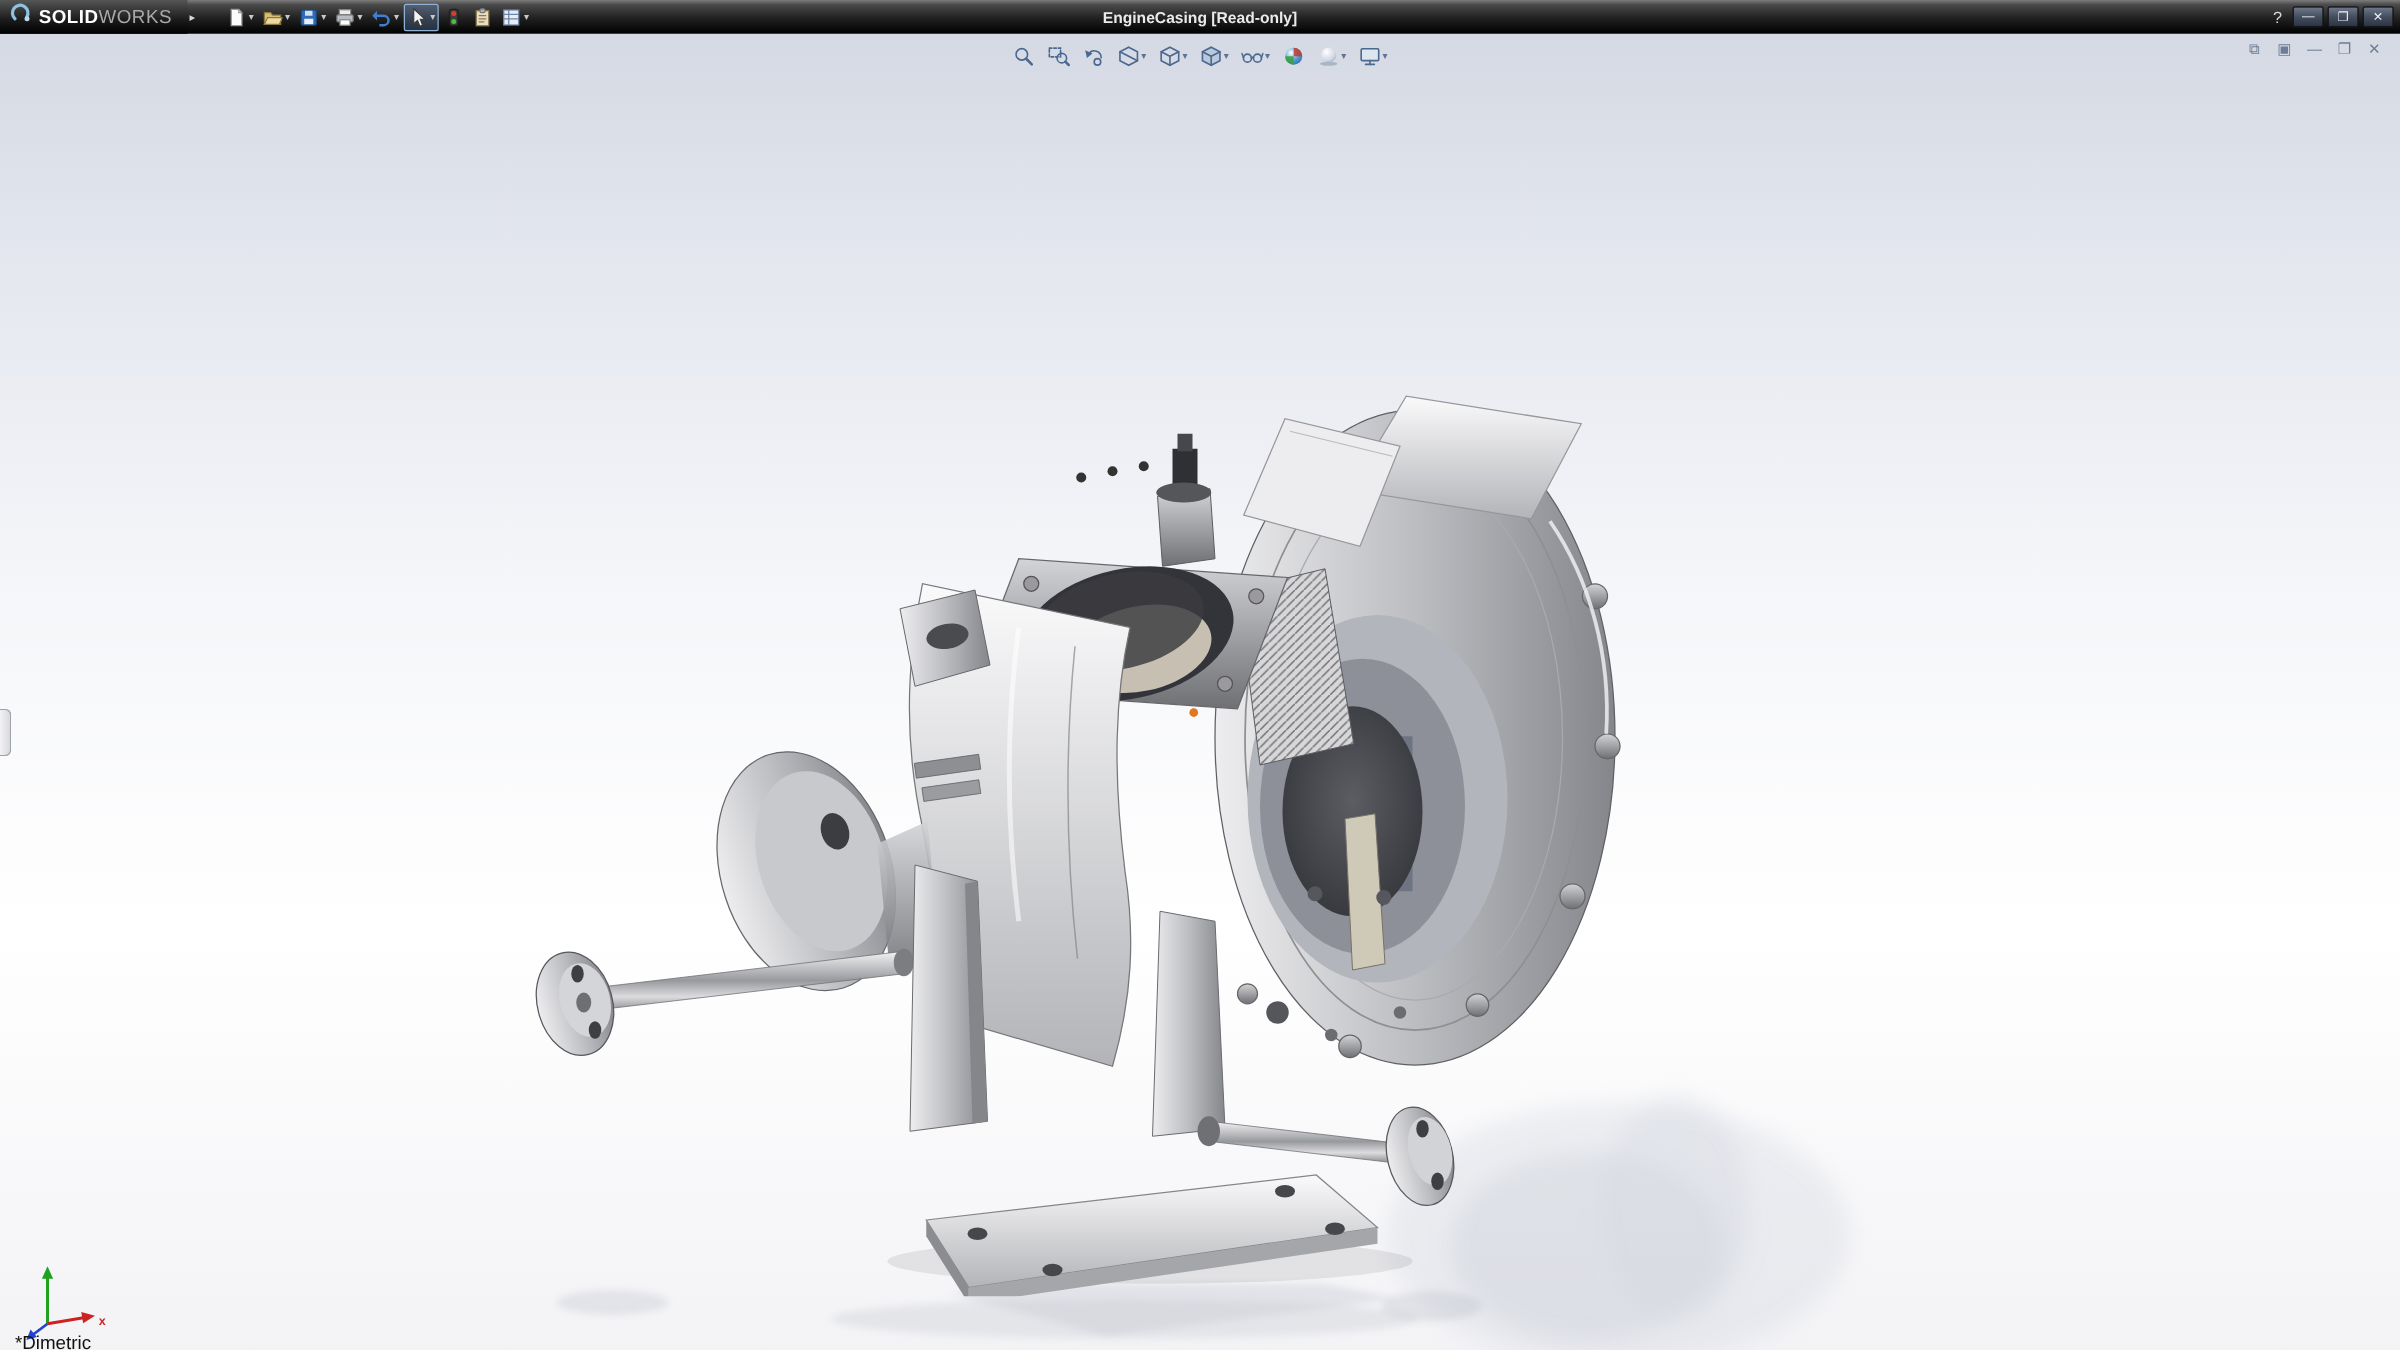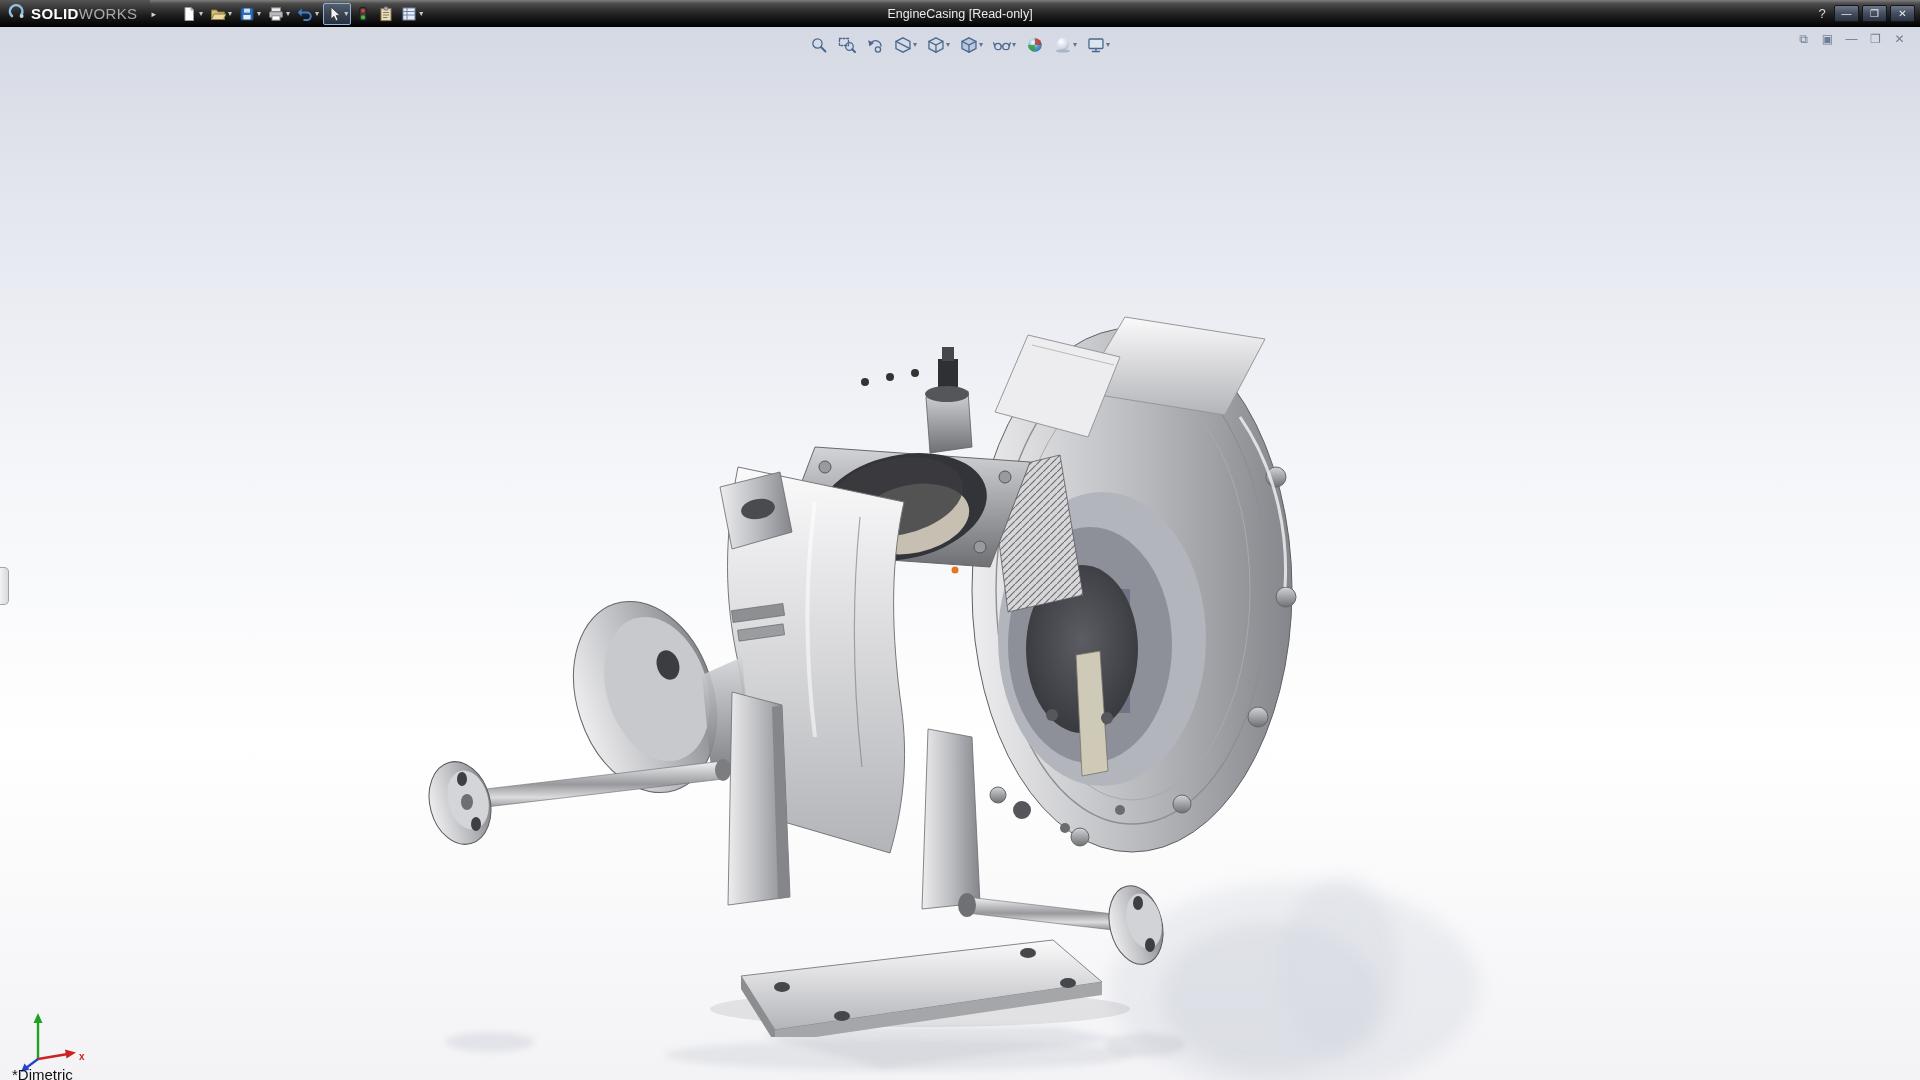--- a/index.html
+++ b/index.html
@@ -18,21 +18,21 @@
   .brand-bold { font-weight:bold; color:#fdfdfd; }
   .brand-light { color:#a9a9a9; font-weight:normal; }
   .menu-expander { color:#d8d8d8; font-size:9px; margin-left:2px; cursor:pointer; }
 
   .main-toolbar { display:flex; align-items:center; gap:1px; margin-left:22px; height:100%; }
   .tb-btn { display:flex; align-items:center; height:22px; padding:1px 2px; border:1px solid transparent; border-radius:2px; cursor:pointer; }
   .tb-btn.active { border-color:#8fb2d8; background:rgba(110,150,200,.30); }
   .tb-btn svg { display:block; }
   .tb-caret { font-size:8px; color:#c8c8c8; margin-left:2px; line-height:1; }
 
-  .title-center { position:absolute; left:50%; transform:translateX(-50%); font-size:12.5px; color:#eaeaea; white-space:nowrap; }
+  .title-center { position:absolute; left:50%; transform:translateX(-50%); font-size:12.5px; color:#eaeaea; white-space:nowrap;font-weight:bold; }
 
   .win-controls { position:absolute; right:5px; top:0; height:27px; display:flex; align-items:center; gap:3px; }
   .help-btn { color:#d9d9d9; font-size:13px; width:18px; text-align:center; cursor:pointer; }
   .win-btn { width:25px; height:17px; display:flex; align-items:center; justify-content:center;
     font-size:10px; color:#e8ebf1; background:linear-gradient(180deg,#6f7889 0%,#454e5e 50%,#2c3442 100%);
     border:1px solid #12161d; border-radius:2px; cursor:pointer; }
 
   
   .viewport {
     position:absolute; top:27px; left:0; right:0; bottom:0;

